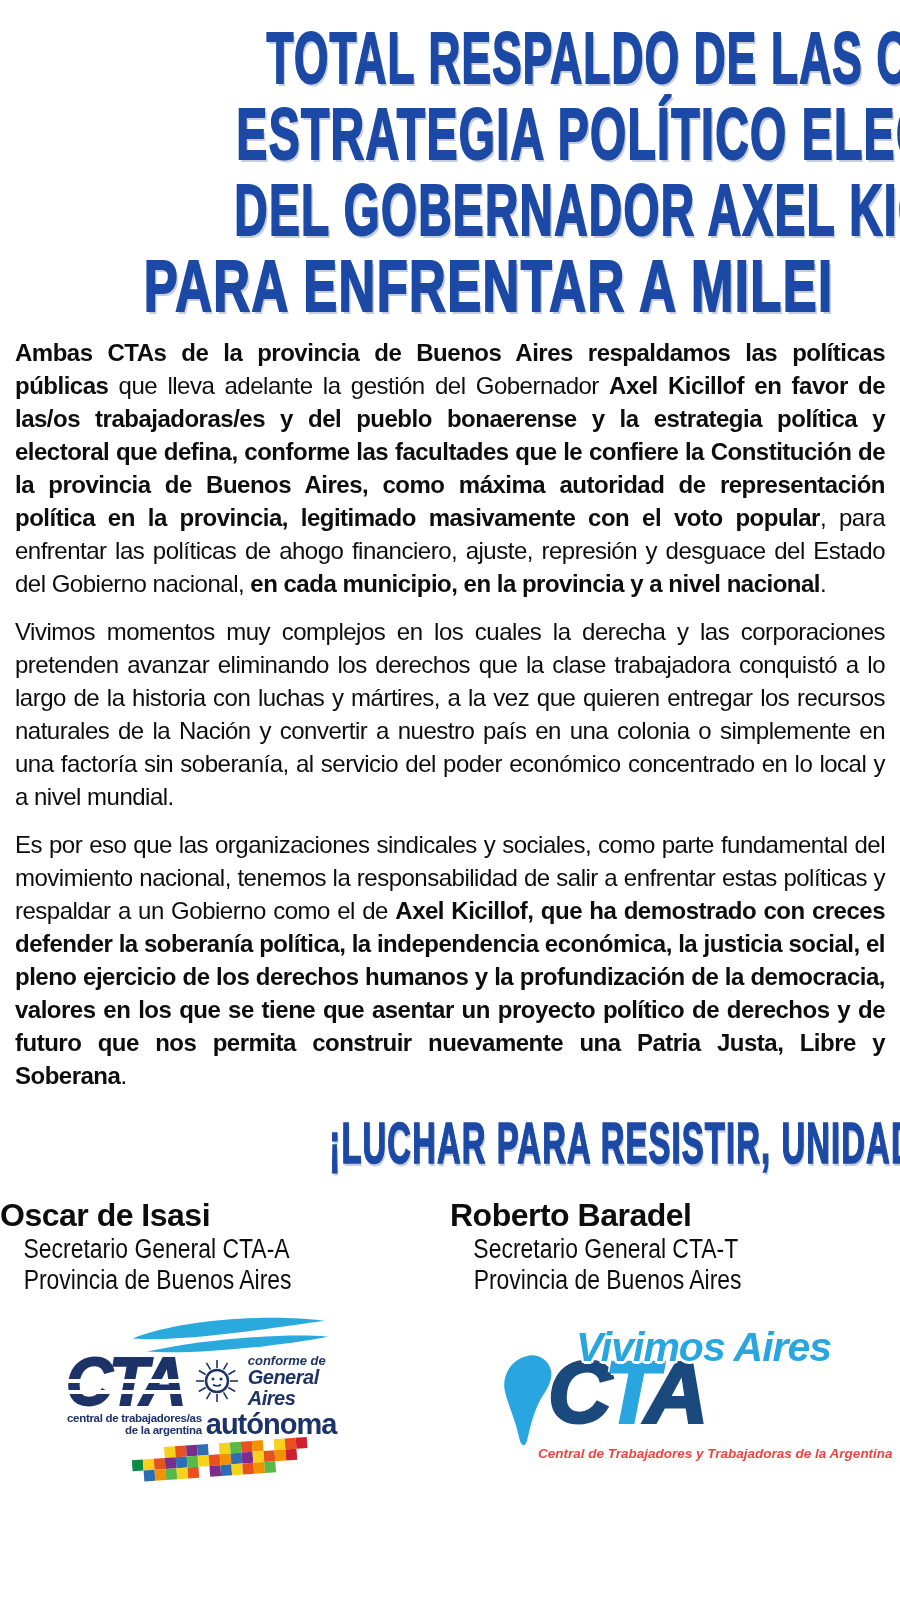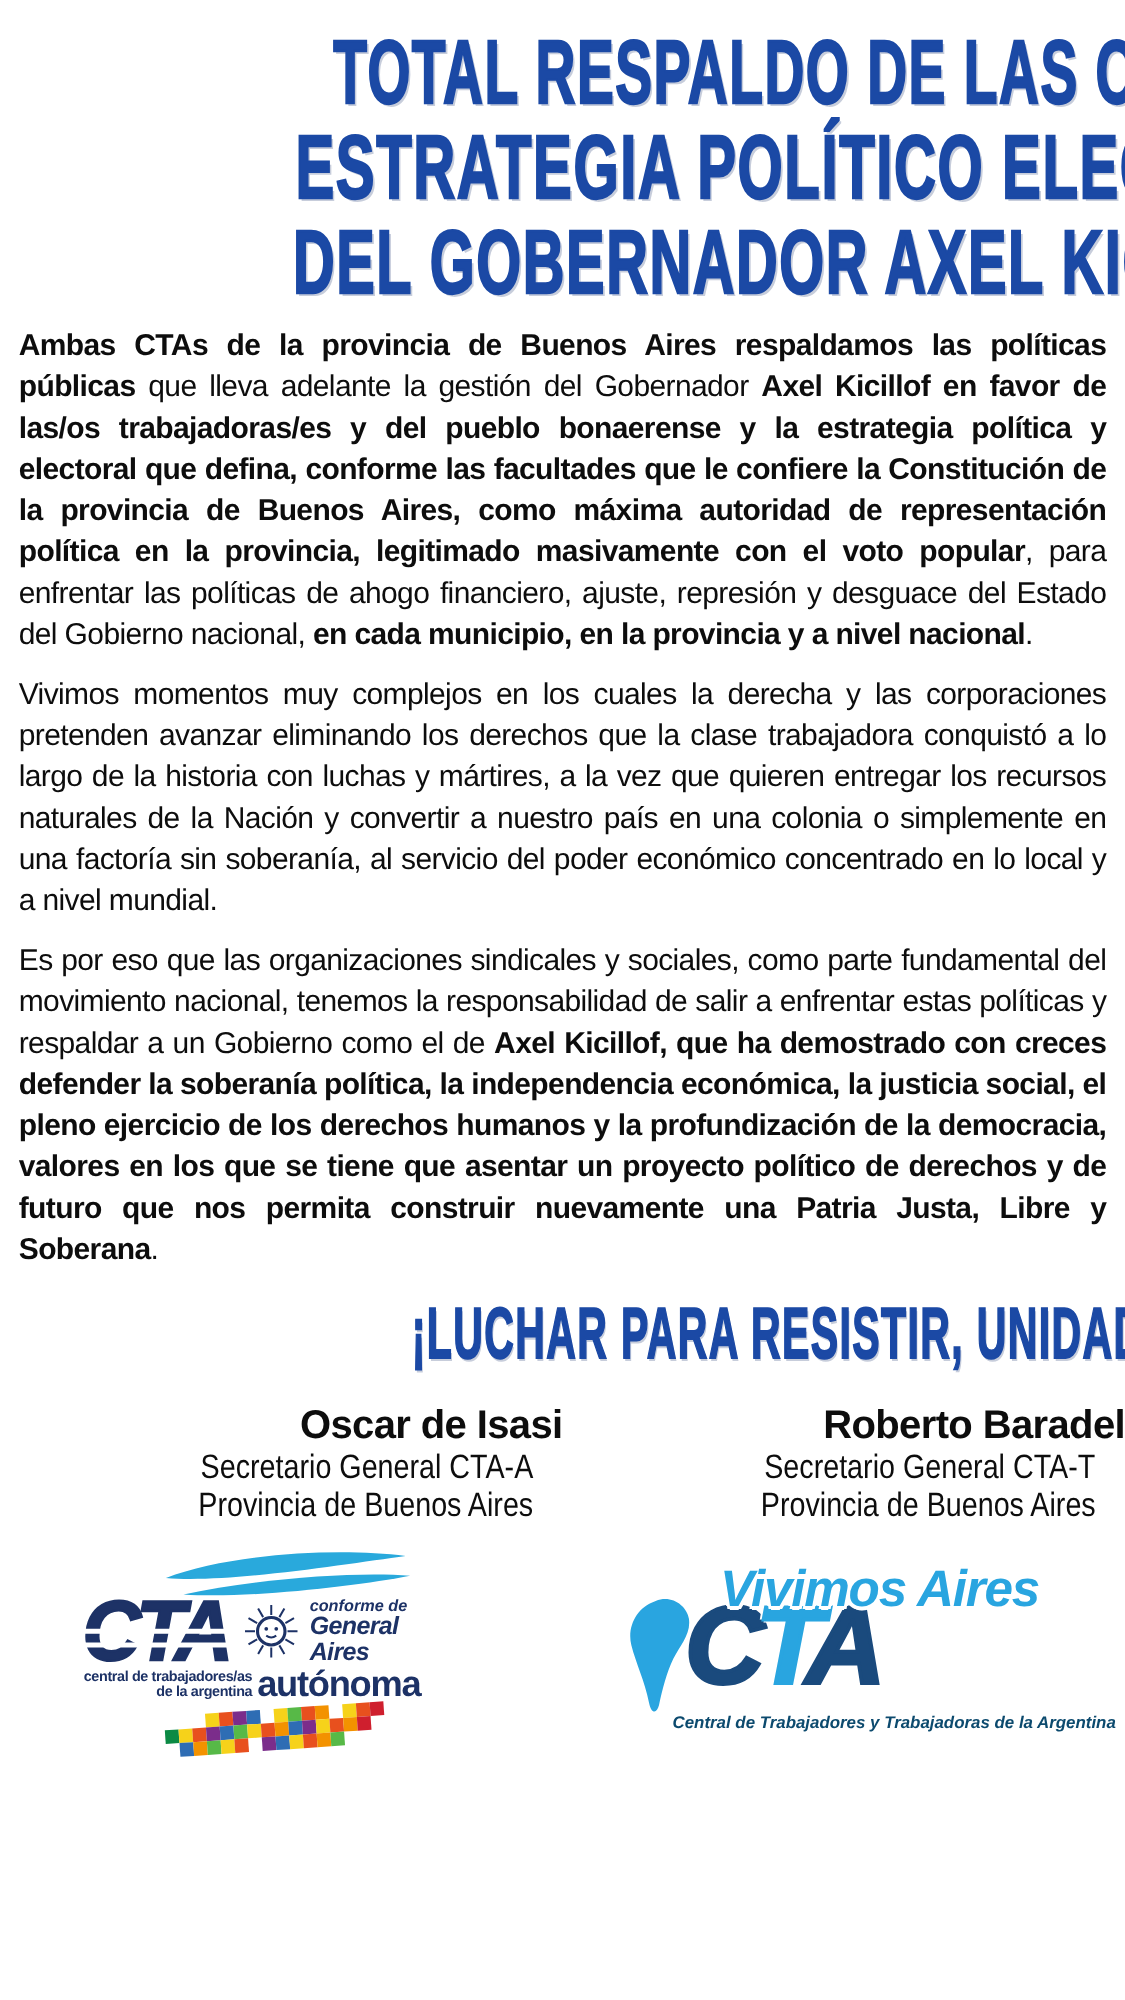--- a/index.html
+++ b/index.html
@@ -27,21 +27,21 @@
   }
   
   .slogan{text-align:center;margin-top:20px;height:62px;line-height:62px;color:#1b49a5;font-weight:bold;}
   .slogan .fitline{
     font-size:58px;letter-spacing:2px;
     -webkit-text-stroke:1.6px currentColor;
     text-shadow:2px 3px 0 rgba(130,145,175,.45);
   }
   
   .sigs{display:flex;margin-top:22px;}
-  .sig{flex:1;text-align:right;color:#0d0d0d;}
+  .sig{flex:1;text-align:left;color:#0d0d0d;}
   .sig-name{font-size:32px;font-weight:bold;letter-spacing:-0.5px;line-height:38px;}
   .sig-sub{height:31px;line-height:31px;}
   .sig-sub span{display:inline-block;transform:scaleX(.85);font-size:27px;}
   
   .logos{position:relative;height:200px;margin-top:14px;}
   .logo-a{position:absolute;left:66px;top:2px;width:305px;color:#1d3266;}
   .swoosh{display:block;margin-left:40px;}
   .logo-a-main{display:flex;align-items:center;margin-top:-4px;}
   .slit{position:relative;}
   .slit::before,.slit::after{content:"";position:absolute;left:-3px;right:-3px;height:4px;background:#fff;}
@@ -71,32 +71,33 @@
     position:absolute;left:50px;top:22px;z-index:1;
     font-size:88px;line-height:92px;font-weight:bold;font-style:italic;letter-spacing:-7px;
     color:#1a4a7d;-webkit-text-stroke:3px #1a4a7d;
   }
   .cta-t-word .lt-t{
     color:#29a5e0;-webkit-text-stroke:3px #29a5e0;position:relative;z-index:2;
     text-shadow:-3px 0 0 #fff,3px 0 0 #fff,0 -3px 0 #fff,0 3px 0 #fff;
   }
   .cta-t-caption{
     position:absolute;left:40px;top:122px;white-space:nowrap;
-    font-size:13.5px;font-weight:bold;font-style:italic;color:#0c4a6e;
+    font-size:13.5px;font-weight:bold;font-style:italic;color:#ef4444;
   }
 </style>
 </head>
 <body>
 
 <div class="page">
 
   <header class="hl">
     <div class="hl-line"><span class="fitline" style="transform: scaleX(0.613187);">TOTAL RESPALDO DE LAS CTAs A LA</span></div>
     <div class="hl-line"><span class="fitline" style="transform: scaleX(0.645305);">ESTRATEGIA POLÍTICO ELECTORAL</span></div>
     <div class="hl-line"><span class="fitline" style="transform: scaleX(0.641301);">DEL GOBERNADOR AXEL KICILLOF</span></div>
+    <div class="hl-line"><span class="fitline" style="transform: scaleX(0.706029);">PARA ENFRENTAR A MILEI</span></div>
   </header>
 
 
   <main>
     <p><b>Ambas CTAs de la provincia de Buenos Aires respaldamos las políticas públicas</b><span> que lleva adelante la gestión del Gobernador </span><b>Axel Kicillof en favor de las/os trabajadoras/es y del pueblo bonaerense y la estrategia política y electoral que defina, conforme las facultades que le confiere la Constitución de la provincia de Buenos Aires, como máxima autoridad de representación política en la provincia, legitimado masivamente con el voto popular</b><span>, para enfrentar las políticas de ahogo financiero, ajuste, represión y desguace del Estado del Gobierno nacional, </span><b>en cada municipio, en la provincia y a nivel nacional</b><span>.</span></p>
     <p>Vivimos momentos muy complejos en los cuales la derecha y las corporaciones pretenden avanzar eliminando los derechos que la clase trabajadora conquistó a lo largo de la historia con luchas y mártires, a la vez que quieren entregar los recursos naturales de la Nación y convertir a nuestro país en una colonia o simplemente en una factoría sin soberanía, al servicio del poder económico concentrado en lo local y a nivel mundial.</p>
     <p><span>Es por eso que las organizaciones sindicales y sociales, como parte fundamental del movimiento nacional, tenemos la responsabilidad de salir a enfrentar estas políticas y respaldar a un Gobierno como el de </span><b>Axel Kicillof, que ha demostrado con creces defender la soberanía política, la independencia económica, la justicia social, el pleno ejercicio de los derechos humanos y la profundización de la democracia, valores en los que se tiene que asentar un proyecto político de derechos y de futuro que nos permita construir nuevamente una Patria Justa, Libre y Soberana</b><span>.</span></p>
   </main>
 
   <div class="slogan">

